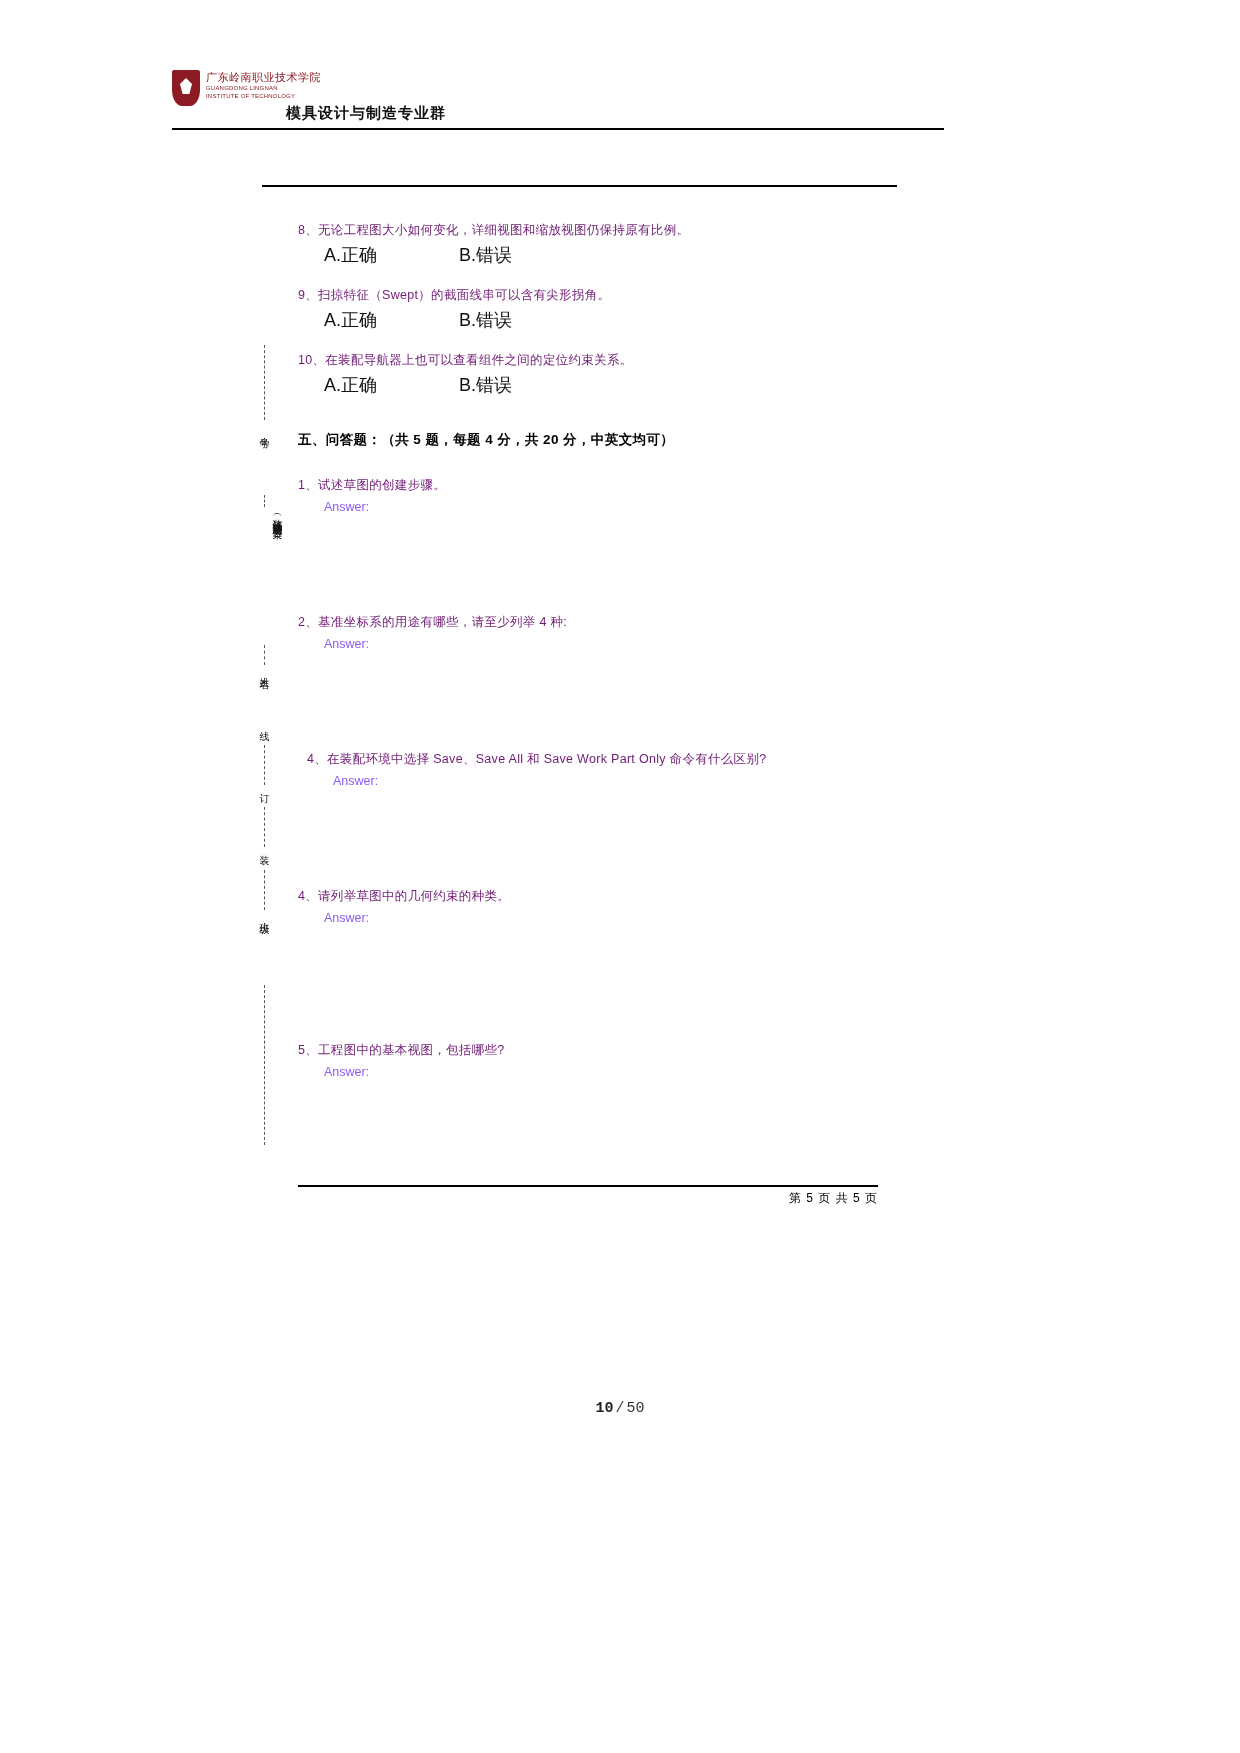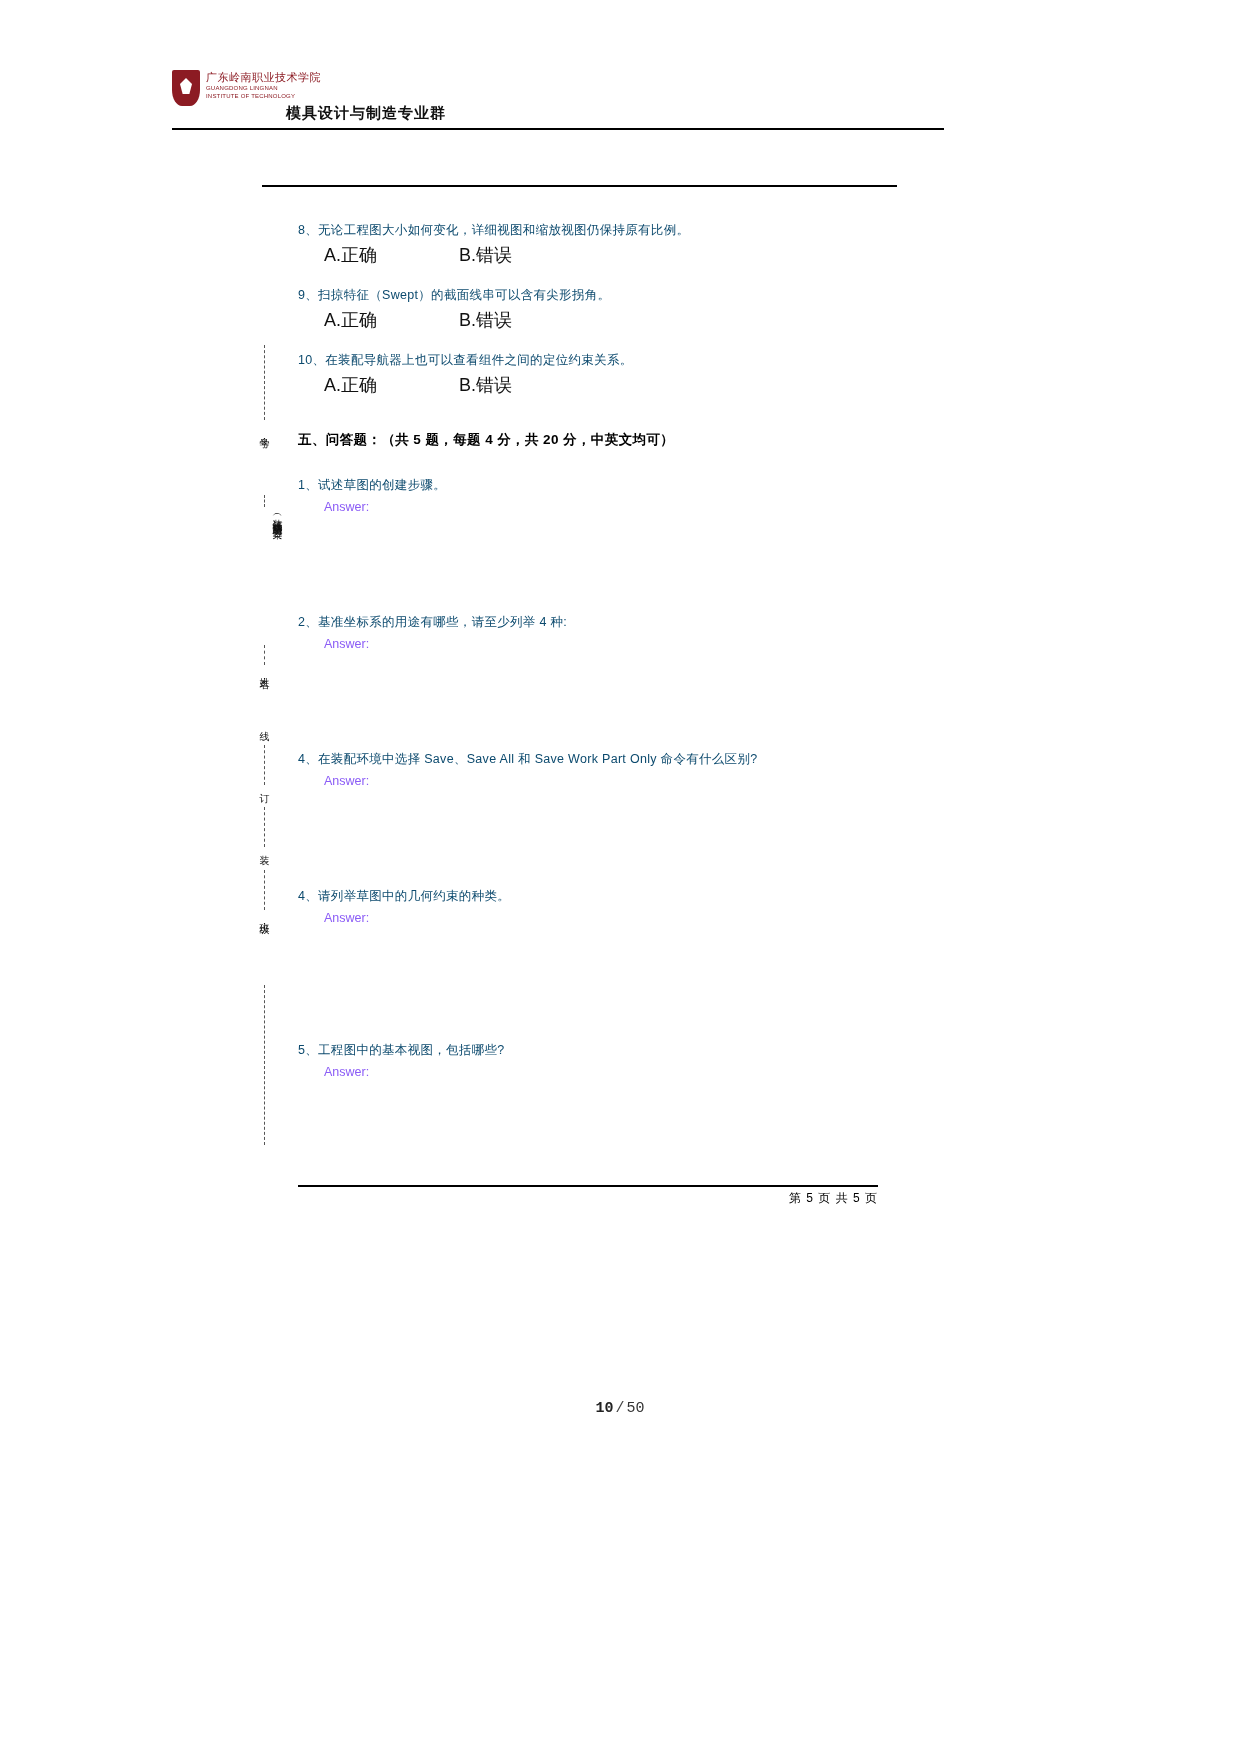--- a/index.html
+++ b/index.html
@@ -153,21 +153,21 @@
     position: absolute;
     left: 298px;
     top: 70px;
     width: 600px;
   }
   .q-block { margin-bottom: 18px; }
   .q-line {
     font-family: "Liberation Sans", sans-serif;
     font-size: 12.5px;
     line-height: 20px;
-    color: #0c4a6e;
+    color: #701a75;
     letter-spacing: 0.3px;
   }
   .opts {
     margin-top: 3px;
     margin-left: 26px;
     font-family: "Liberation Sans", sans-serif;
     font-size: 18px;
     display: flex;
     color: #111;
   }
@@ -276,21 +276,21 @@
     <div class="essay" style="margin-bottom:98px;">
       <div class="q-line"><span>1、</span><span>试述草图的创建步骤。</span></div>
       <div class="answer">Answer:</div>
     </div>
 
     <div class="essay" style="margin-bottom:98px;">
       <div class="q-line"><span>2、</span><span>基准坐标系的用途有哪些，请至少列举 4 种:</span></div>
       <div class="answer">Answer:</div>
     </div>
 
-    <div class="essay" style="margin-bottom:98px;">
+    <div class="essay" style="margin-bottom:98px;margin-left:9px;">
       <div class="q-line"><span>4、</span><span>在装配环境中选择 Save、Save All 和 Save Work Part Only 命令有什么区别?</span></div>
       <div class="answer">Answer:</div>
     </div>
 
     <div class="essay" style="margin-bottom:115px;">
       <div class="q-line"><span>4、</span><span>请列举草图中的几何约束的种类。</span></div>
       <div class="answer">Answer:</div>
     </div>
 
     <div class="essay">

